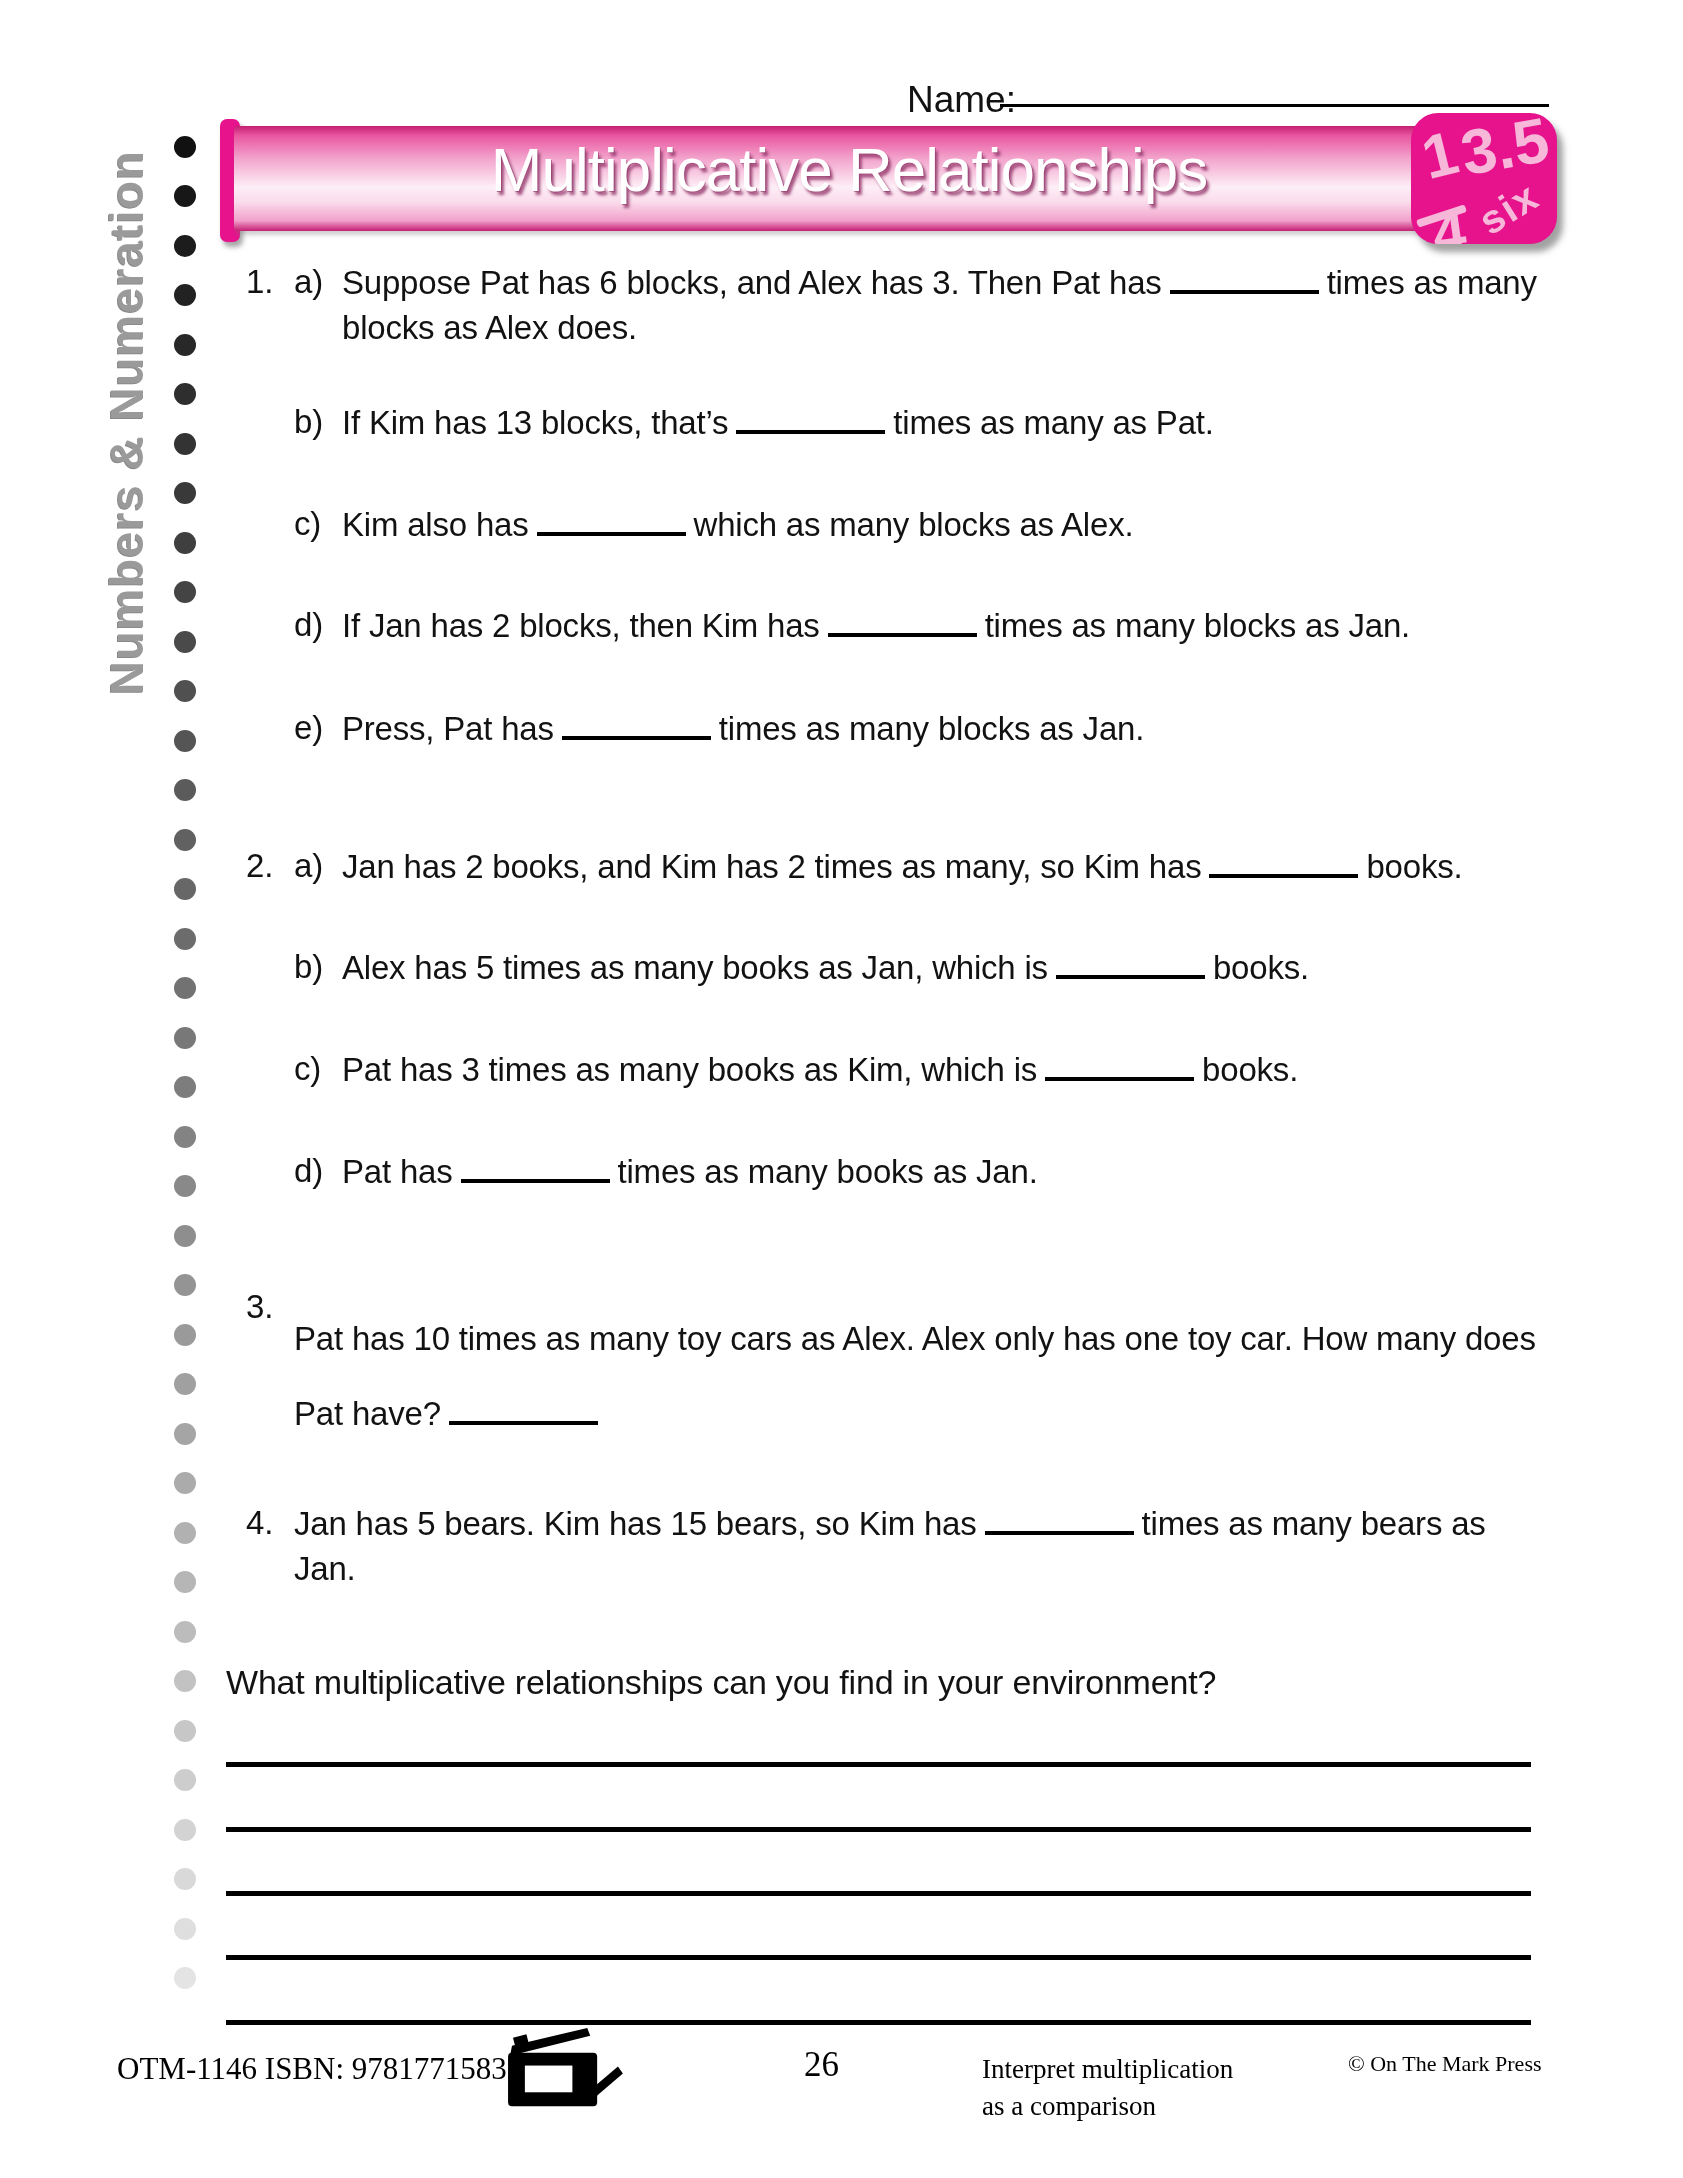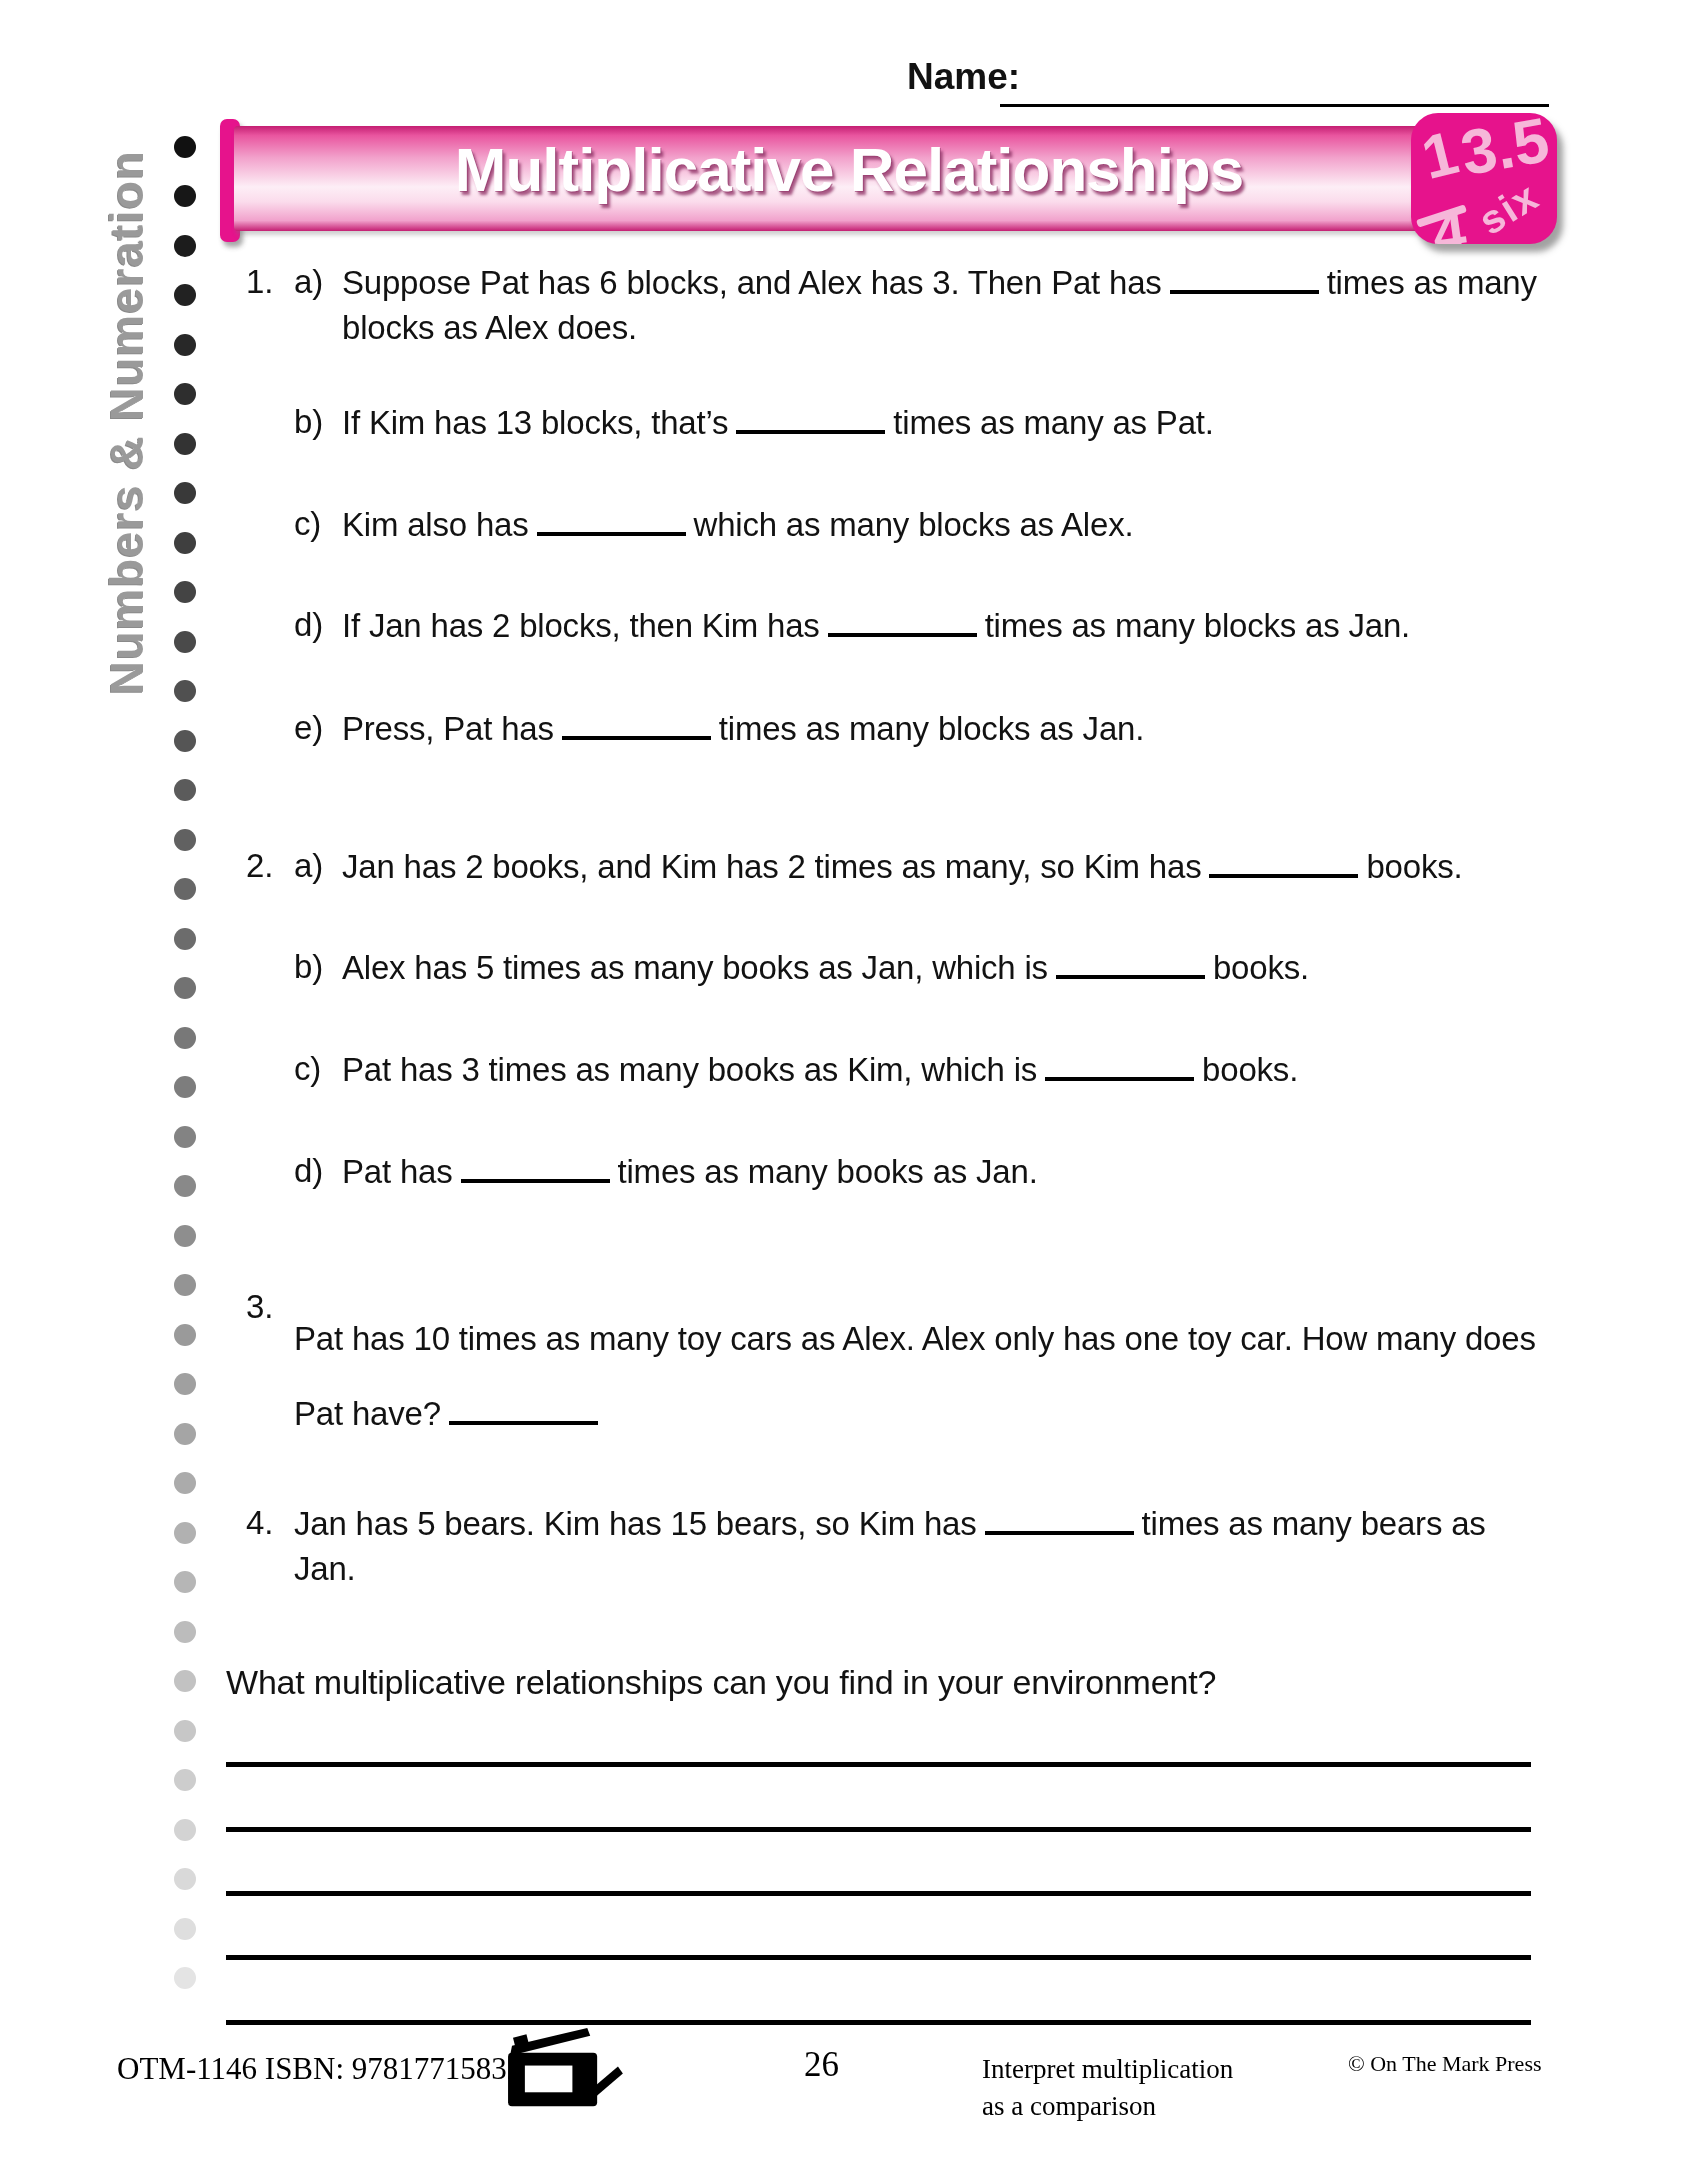--- a/index.html
+++ b/index.html
@@ -9,34 +9,34 @@
   }
   
   .strand-label{
     position:absolute;left:99px;top:695px;transform:rotate(-90deg);transform-origin:0 0;
     font-size:47px;font-weight:bold;color:#9a9a9a;letter-spacing:1px;white-space:nowrap;
     text-shadow:1px 1px 0 #ffffff,-1px -1px 0 #8a8a8a;
   }
   .dot-col{position:absolute;left:0;top:0;}
   .dot{position:absolute;left:174px;width:22px;height:22px;border-radius:50%;}
   
-  .name-label{position:absolute;left:907px;top:56px;font-size:37px;font-weight:700;}
+  .name-label{position:absolute;left:907px;top:79px;font-size:37px;font-weight:400;}
   .name-line{position:absolute;left:1000px;top:104px;width:549px;height:3px;background:#000;}
   
   .banner-cap{
     position:absolute;left:220px;top:119px;width:20px;height:123px;background:#e6138c;
     border-radius:7px;box-shadow:3px 5px 5px rgba(60,60,60,.45);
   }
   .banner-bar{
     position:absolute;left:234px;top:126px;width:1230px;height:105px;
     background:linear-gradient(180deg,#c41e72 0%,#e9559f 9%,#f2a1cb 30%,#fdeef6 58%,#fbdcec 72%,#f1a2cc 90%,#c41e72 100%);
     border-radius:4px;text-align:center;box-shadow:2px 4px 4px rgba(120,120,120,.35);
   }
   .banner-title{
-    display:inline-block;margin-top:8px;font-size:62px;font-weight:700;letter-spacing:-1px;color:#ffffff;
+    display:inline-block;margin-top:8px;font-size:62px;font-weight:400;letter-spacing:-1px;color:#ffffff;
     text-shadow:3px 4px 3px rgba(150,60,110,.85),1px 1px 0 rgba(150,60,110,.6);
   }
   .badge{
     position:absolute;left:1411px;top:113px;width:146px;height:131px;background:#e6138c;
     border-radius:27px;box-shadow:6px 8px 6px rgba(70,70,70,.5);overflow:hidden;
   }
   .badge span{position:absolute;color:#f6b7d9;font-weight:bold;line-height:1;}
   .b-num1{left:12px;top:12px;font-size:61px;transform:rotate(-14deg);}
   .b-bar{position:absolute;left:5px;top:99px;width:51px;height:8px;background:#f6b7d9;border-radius:3px;transform:rotate(-18deg);}
   .b-den{left:22px;top:91px;font-size:59px;transform:rotate(-8deg);}

